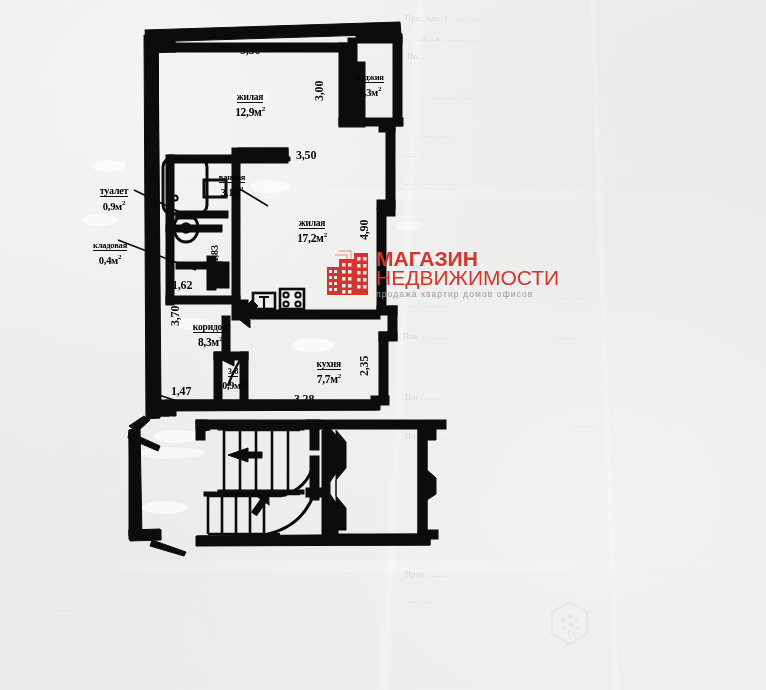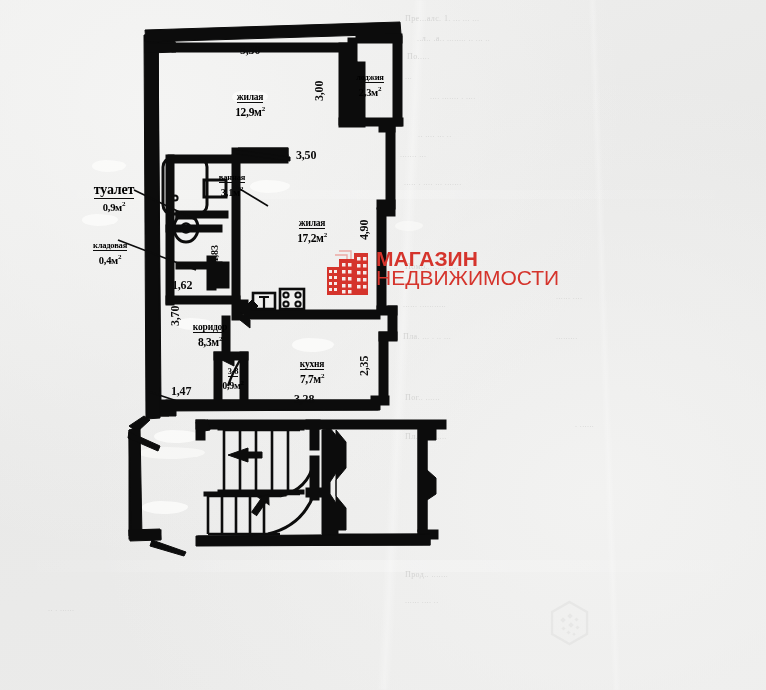--- a/index.html
+++ b/index.html
@@ -261,32 +261,32 @@
   <div class="roombox" style="left:277px;top:212px;width:70px;">
     <div class="rname">жилая</div>
     <div class="rarea"><span>17,2м</span><sup>2</sup></div>
   </div>
 
   <div class="roombox" style="left:178px;top:316px;width:64px;">
     <div class="rname">коридор</div>
     <div class="rarea"><span>8,3м</span><sup>2</sup></div>
   </div>
 
-  <div class="roombox" style="left:283px;top:353px;width:58px;">
+  <div class="roombox" style="left:283px;top:353px;width:58px;text-align:right;">
     <div class="rname">кухня</div>
     <div class="rarea"><span>7,7м</span><sup>2</sup></div>
   </div>
 
   <div class="roombox" style="left:216px;top:360px;width:34px;">
     <div class="rname" style="font-size:8.5px">3-8</div>
     <div class="rarea" style="font-size:10px"><span>0,9м</span><sup>2</sup></div>
   </div>
 
   <div class="callout" style="left:86px;top:180px;width:56px;">
-    <div class="rname" style="font-size:14px">туалет</div>
+    <div class="rname" style="font-size:10px">туалет</div>
     <div class="rarea" style="font-size:10.5px"><span>0,9м</span><sup>2</sup></div>
   </div>
 
   <div class="callout" style="left:78px;top:234px;width:64px;">
     <div class="rname" style="font-size:8.5px">кладовая</div>
     <div class="rarea" style="font-size:10.5px"><span>0,4м</span><sup>2</sup></div>
   </div>
 
   <div class="dim" style="left:240px;top:43px;">5,30</div>
   <div class="dim vert" style="left:312px;top:101px;">3,00</div>
@@ -337,20 +337,21 @@
           <rect x="32" y="33" width="3.5" height="3.5"></rect>
             <rect x="38" y="33" width="3.5" height="3.5"></rect>
           <rect x="32" y="40" width="3.5" height="3.5"></rect>
             <rect x="38" y="40" width="3.5" height="3.5"></rect>
         </g>
       </svg>
     </div>
     <div class="txt">
       <div class="l1">МАГАЗИН</div>
       <div class="l2">НЕДВИЖИМОСТИ</div>
+      <div class="l3">продажа  квартир  домов  офисов</div>
     </div>
   </div>
 
   <div id="wm-kufar">
     <div class="hexwrap">
       <svg width="43" height="46" viewBox="0 0 43 46">
         <path d="M21.5,2 L39,12 L39,34 L21.5,44 L4,34 L4,12 Z" fill="none" stroke="#e0e0df" stroke-width="2.4"></path>
         <g fill="#e0e0df">
           <rect x="13" y="18" width="4" height="4" transform="rotate(45 15 20)"></rect>
           <rect x="20" y="14" width="4" height="4" transform="rotate(45 22 16)"></rect>

